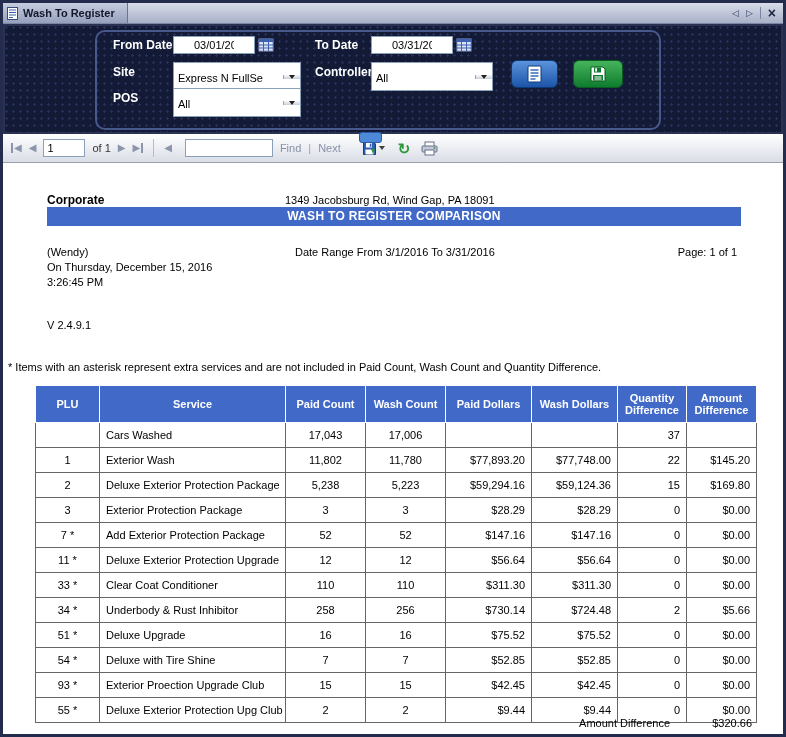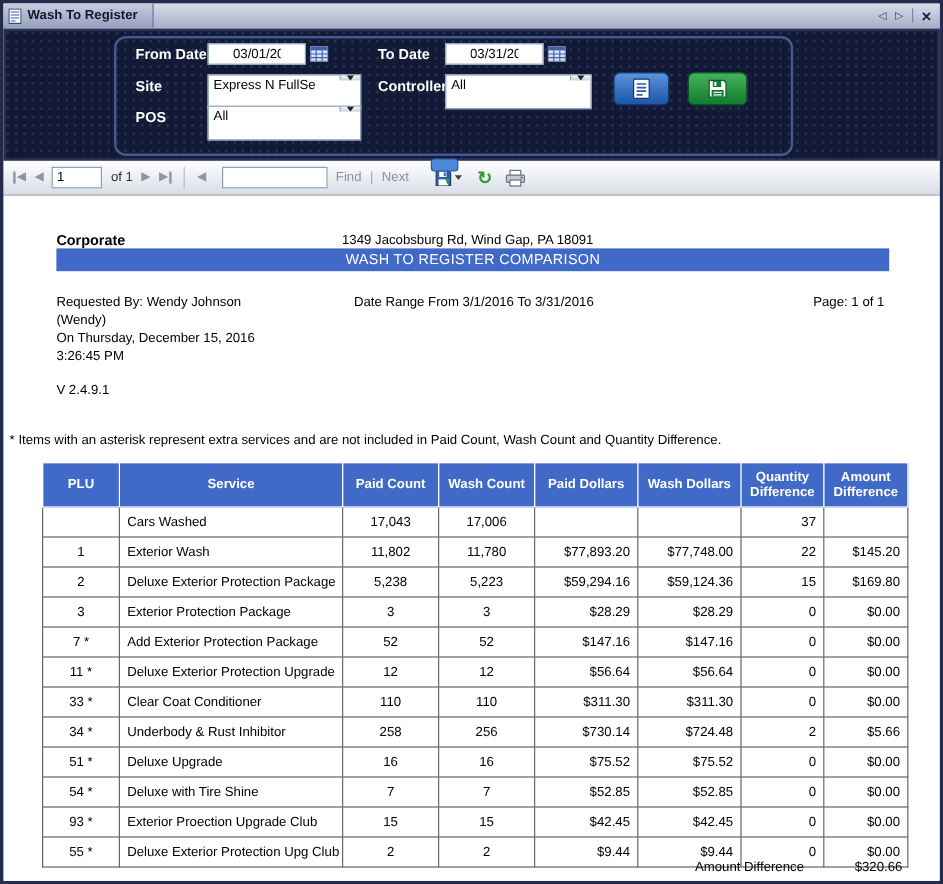--- a/index.html
+++ b/index.html
@@ -21,21 +21,21 @@
     background-color:var(--panel-navy,#131a36);
     background-image:radial-gradient(circle,#28305a 1px,transparent 1.3px);
     background-size:7px 7px;box-shadow:inset 0 0 0 2px #2a3254;}
   .filter-box{position:absolute;left:92px;top:6px;width:562px;height:96px;
     border:2px solid #47588c;border-radius:10px;}
   .fp-label{position:absolute;color:#fff;font-size:12px;font-weight:bold;white-space:nowrap;}
   .fp-input{position:absolute;height:18px;background:#fff;border:1px solid #8aa0b8;
     font-family:"Liberation Sans",sans-serif;font-size:11px;padding:0 20px;box-sizing:border-box;}
   .cal{position:absolute;width:16px;height:16px;display:inline-flex;cursor:pointer;}
   .fp-select{position:absolute;height:29px;background:#fff;border:1px solid #8aa0b8;
-    box-sizing:border-box;font-size:11px;display:flex;align-items:flex-start;cursor:default;}
+    box-sizing:border-box;font-size:11px;display:flex;align-items:center;cursor:default;}
   .sel-txt{flex:1;padding:2px 3px 0 4px;white-space:nowrap;overflow:hidden;color:#000;}
   .sel-btn{width:16px;background:linear-gradient(#f6f7fa,#c9cfdc);border-left:1px solid #9aa4b8;
     display:flex;align-items:center;justify-content:center;}
   .tri{width:0;height:0;border-left:3px solid transparent;border-right:3px solid transparent;
     border-top:4px solid #222;}
   .fp-btn{position:absolute;border-radius:6px;display:flex;align-items:center;
     justify-content:center;cursor:pointer;padding:0;}
   .btn-report{left:508px;top:36px;width:47px;height:28px;
     background:linear-gradient(#5b93dc,var(--button-blue,#1c55a8));border:1px solid #0c3a78;}
   .btn-save{left:570px;top:36px;width:50px;height:28px;
@@ -59,21 +59,21 @@
   .export-tab{position:absolute;left:-3px;top:-9px;width:21px;height:9px;
     background:#4c8ad8;border:1px solid #2a5aa8;border-radius:3px;}
   .tri.small{border-left-width:3px;border-right-width:3px;border-top-width:4px;border-top-color:#404040;}
   .refresh{font-size:15px;font-weight:bold;color:#2f9a3a;line-height:1;cursor:pointer;margin-left:6px;}
   .print{display:inline-flex;cursor:pointer;margin-left:4px;}
   
   .report{flex:1;background:#fff;position:relative;font-size:11px;color:#000;overflow:hidden;}
   .company{position:absolute;left:44px;top:30px;font-size:12px;font-weight:bold;}
   .address{position:absolute;left:282px;top:31px;font-size:11px;}
   .banner{position:absolute;left:44px;top:44px;width:694px;height:19px;line-height:19px;
-    background:var(--accent-blue,#4169c8);color:#fff;font-weight:normal;font-size:12px;
+    background:var(--accent-blue,#4169c8);color:#fff;font-weight:bold;font-size:12px;
     text-align:center;letter-spacing:.3px;}
   .requested{position:absolute;left:44px;top:82px;line-height:15px;font-size:11px;}
   .date-range{position:absolute;left:292px;top:83px;font-size:11px;}
   .page-info{position:absolute;right:46px;top:83px;font-size:11px;}
   .version{position:absolute;left:44px;top:156px;font-size:11px;}
   .note{position:absolute;left:5px;top:198px;font-size:11px;}
   table.rpt{position:absolute;left:32px;top:222px;width:721px;border-collapse:collapse;
     table-layout:fixed;border:1px solid #444;}
   table.rpt th{background:var(--accent-blue,#4169c8);color:#fff;font-size:11px;font-weight:bold;
     border:1px solid #fff;padding:2px 3px;text-align:center;vertical-align:middle;height:32px;}
@@ -220,21 +220,20 @@
       </svg>
     </span>
   </div>
 
   <div class="report">
     <div class="company">Corporate</div>
     <div class="address">1349 Jacobsburg Rd, Wind Gap, PA 18091</div>
     <div class="banner">WASH TO REGISTER COMPARISON</div>
 
     <div class="requested">
-      <div>Requested By: Wendy Johnson</div>
       <div>(Wendy)</div>
       <div>On Thursday, December 15, 2016</div>
       <div>3:26:45 PM</div>
     </div>
     <div class="date-range">Date Range From 3/1/2016 To 3/31/2016</div>
     <div class="page-info">Page: 1 of 1</div>
     <div class="version">V 2.4.9.1</div>
     <div class="note">* Items with an asterisk represent extra services and are not included in Paid Count, Wash Count and Quantity Difference.</div>
 
     <table class="rpt">

